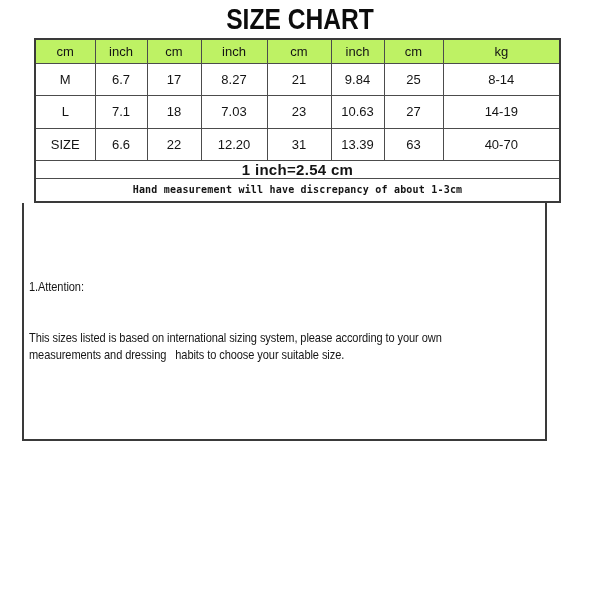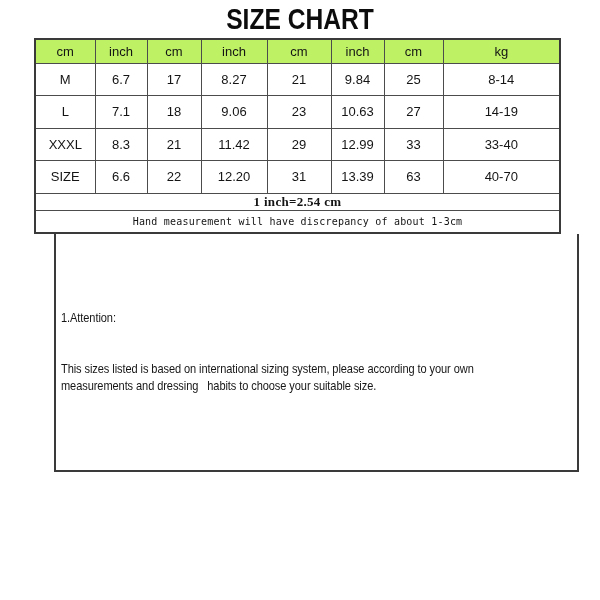--- a/index.html
+++ b/index.html
@@ -54,37 +54,37 @@
     height: 24px;
     margin-left: 12px;
   }
   tr.data td {
     font-size: 13px;
     height: 32.5px;
     background: #ffffff;
   }
   tr.conv td {
     height: 15px;
-    font-family: Liberation Serif, serif;
+    font-family: Liberation Sans, sans-serif;
     font-weight: bold;
-    font-size: 13px;
+    font-size: 15px;
     letter-spacing: 0.3px;
   }
   tr.noterow td {
     height: 23px;
     font-family: "DejaVu Sans Mono", monospace;
-    font-weight: normal;
+    font-weight: bold;
     font-size: 10px;
     letter-spacing: 0.2px;
   }
 
   .notes {
     width: 525px;
     height: 238px;
-    margin-left: 54px;
+    margin-left: 22px;
     border: 2px solid #3a3a3a;
     border-top: none;
     padding: 7px 0 0 5px;
     overflow: hidden;
   }
   .notes-inner {
     width: 605px;
     transform: scaleX(0.85);
     transform-origin: 0 0;
     font-size: 13px;
@@ -132,35 +132,25 @@
         <td>8.27</td>
         <td>21</td>
         <td>9.84</td>
         <td>25</td>
         <td>8-14</td>
       </tr>
       <tr class="data">
         <td>L</td>
         <td>7.1</td>
         <td>18</td>
-        <td>9.06</td>
+        <td>7.03</td>
         <td>23</td>
         <td>10.63</td>
         <td>27</td>
         <td>14-19</td>
-      </tr>
-      <tr class="data">
-        <td>XXXL</td>
-        <td>8.3</td>
-        <td>21</td>
-        <td>11.42</td>
-        <td>29</td>
-        <td>12.99</td>
-        <td>33</td>
-        <td>33-40</td>
       </tr>
       <tr class="data">
         <td>SIZE</td>
         <td>6.6</td>
         <td>22</td>
         <td>12.20</td>
         <td>31</td>
         <td>13.39</td>
         <td>63</td>
         <td>40-70</td>

